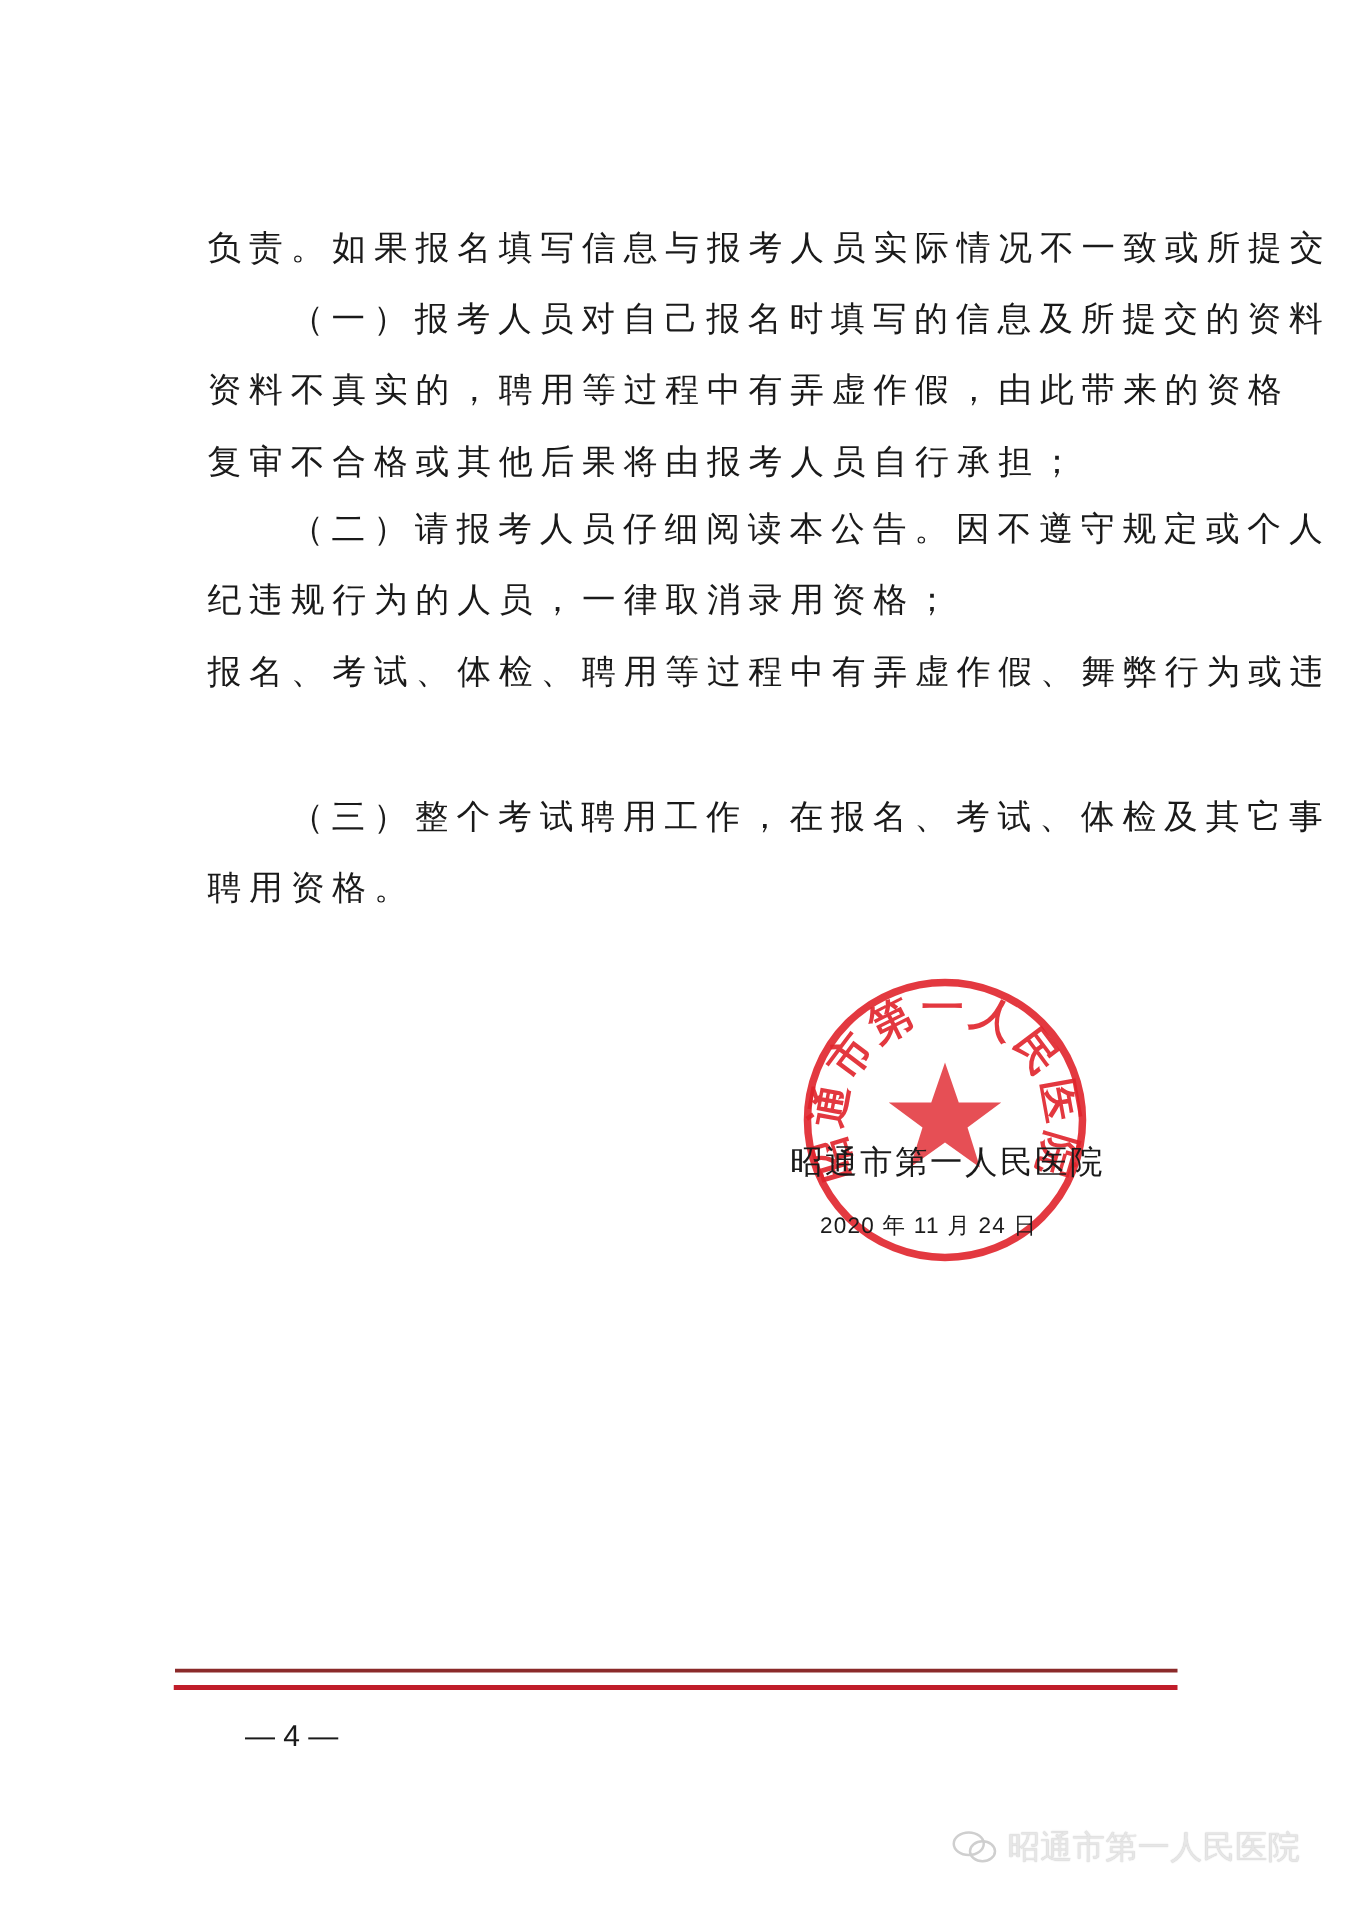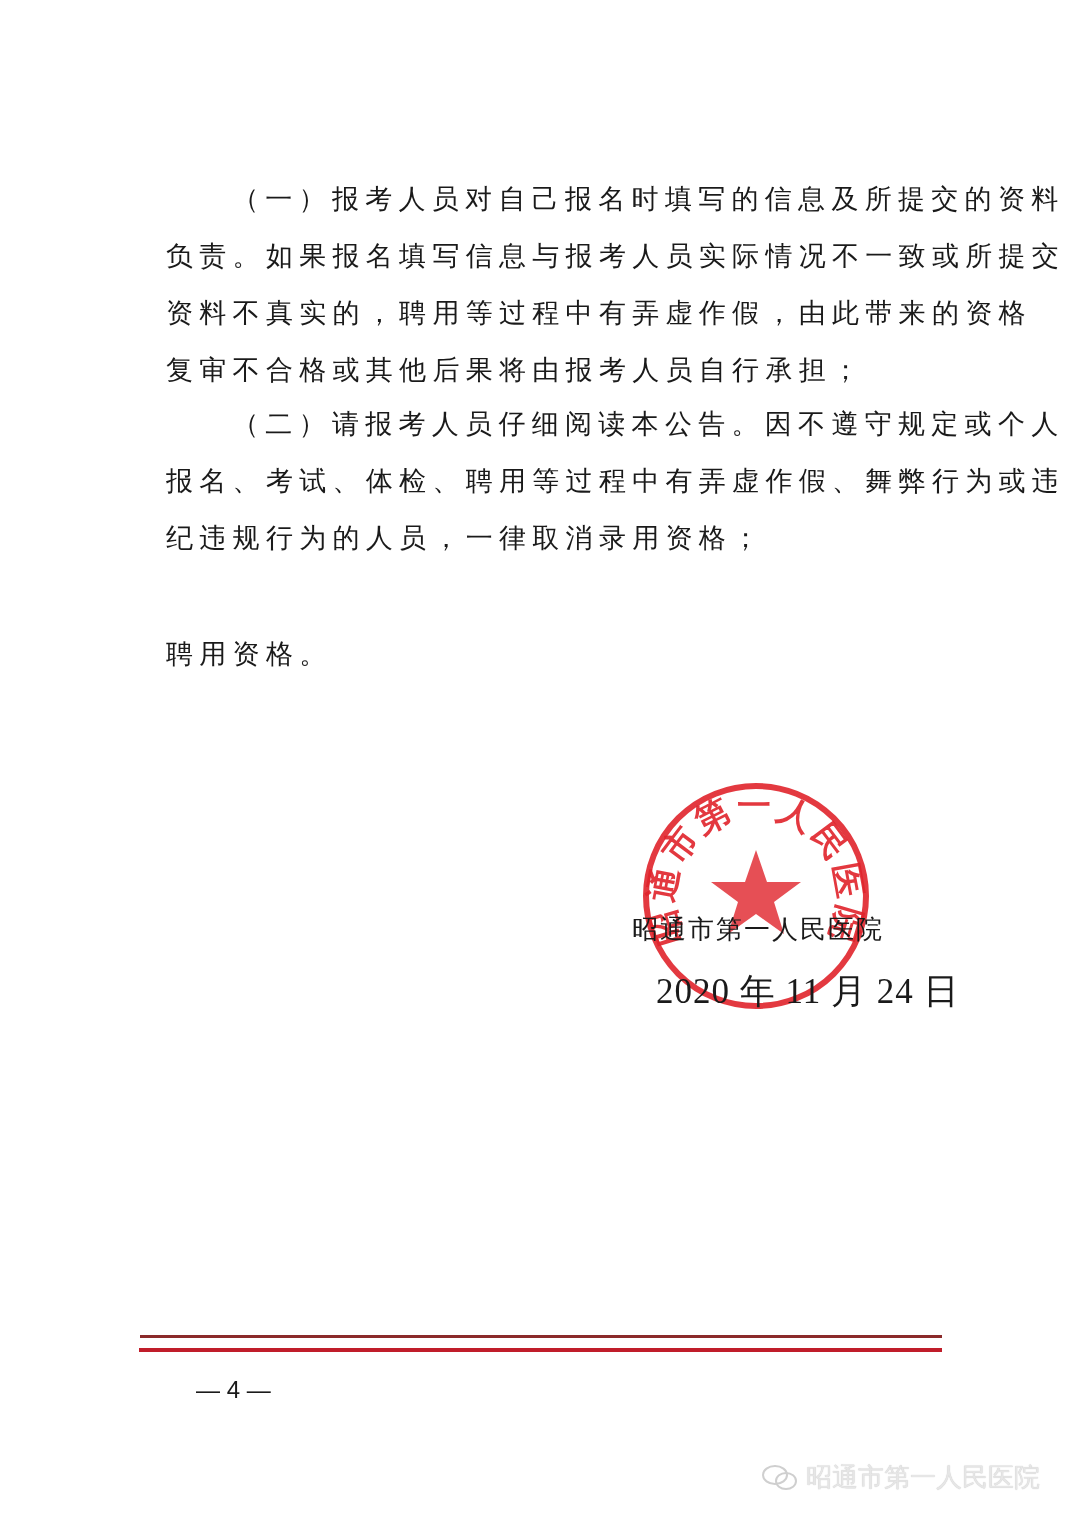--- a/index.html
+++ b/index.html
@@ -8,50 +8,51 @@
   .page { position:absolute; left:0; top:0; width:1080px; height:1527px; }
   .para { position:absolute; left:166px; width:780px; font-size:27px;
           line-height:57px; letter-spacing:6.3px; text-align:justify; }
   .para .line { display:block; white-space:nowrap; height:57px; }
   .p1 { top:170px; }
   .p2 { top:398px;font-family:Liberation Mono, monospace; }
   .p3 { top:625px; }
   .indent { padding-left:66px; }
   .seal { position:absolute; left:640px; top:780px; width:232px; height:232px; }
   .sign { position:absolute; left:632px; top:912px; font-size:26px; letter-spacing:2px; }
-  .date { position:absolute; left:656px; top:968px; font-size:35px; letter-spacing:1px;
-          font-family:Liberation Serif, serif; }
+  .date { position:absolute; left:656px; top:968px; font-size:18px; letter-spacing:1px;
+          font-family:Liberation Sans, sans-serif; }
   .rule1 { position:absolute; left:140px; top:1335px; width:802px; height:3px; background:#8b2a2a; }
   .rule2 { position:absolute; left:139px; top:1348px; width:803px; height:4px; background:#c01d2a; }
   .pageno { position:absolute; left:196px; top:1376px; font-size:24px;
             font-family:"Liberation Sans", sans-serif; }
   .watermark { position:absolute; left:760px; top:1460px; font-size:26px; color:#e6e6e6;
                font-family:"DejaVu Sans", sans-serif; display:flex; align-items:center; gap:6px;
                text-shadow:0 0 1px #bdbdbd; }
   .wm-icon { width:40px; height:30px; }
 </style>
 </head>
 <body>
 
 <div class="page">
 
   <div class="para p1">
+    <span class="line">负责。如果报名填写信息与报考人员实际情况不一致或所提交</span>
     <span class="line indent">（一）报考人员对自己报名时填写的信息及所提交的资料</span>
-    <span class="line">负责。如果报名填写信息与报考人员实际情况不一致或所提交</span>
     <span class="line">资料不真实的，聘用等过程中有弄虚作假，由此带来的资格</span>
     <span class="line">复审不合格或其他后果将由报考人员自行承担；</span>
   </div>
 
   <div class="para p2">
     <span class="line indent">（二）请报考人员仔细阅读本公告。因不遵守规定或个人</span>
+    <span class="line">纪违规行为的人员，一律取消录用资格；</span>
     <span class="line">报名、考试、体检、聘用等过程中有弄虚作假、舞弊行为或违</span>
-    <span class="line">纪违规行为的人员，一律取消录用资格；</span>
   </div>
 
   <div class="para p3">
+    <span class="line indent">（三）整个考试聘用工作，在报名、考试、体检及其它事</span>
     <span class="line">聘用资格。</span>
   </div>
 
   <svg class="seal" viewBox="0 0 232 232">
     <defs>
       <path id="sealArc" d="M 40 150 A 82 82 0 1 1 192 150" fill="none"></path>
     </defs>
     <circle cx="116" cy="116" r="110" fill="none" stroke="#e0232b" stroke-width="6" opacity="0.9"></circle>
     <text font-size="34" fill="#e0232b" opacity="0.9" font-family="DejaVu Sans, sans-serif" font-weight="bold" letter-spacing="4">
       <textPath href="#sealArc" startOffset="50%" text-anchor="middle">昭通市第一人民医院</textPath>

